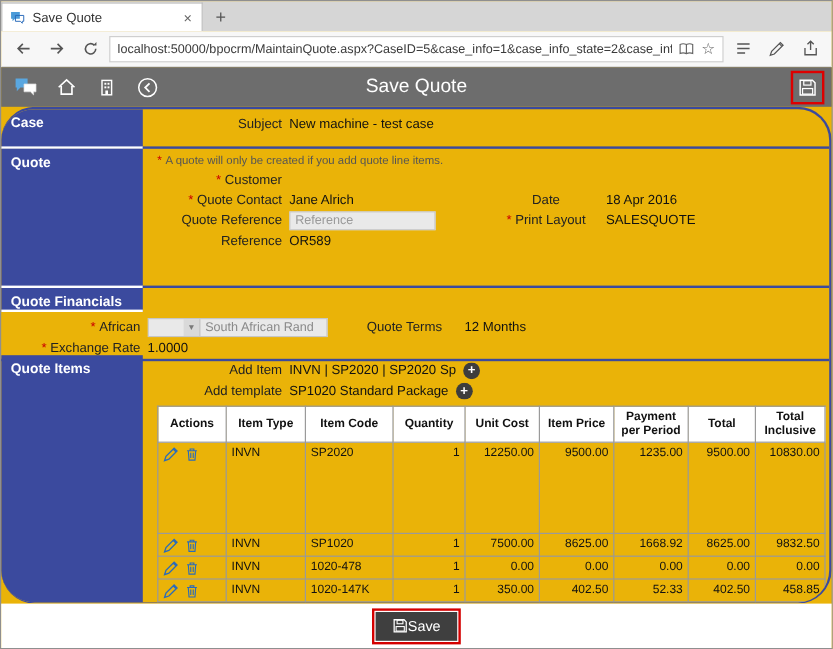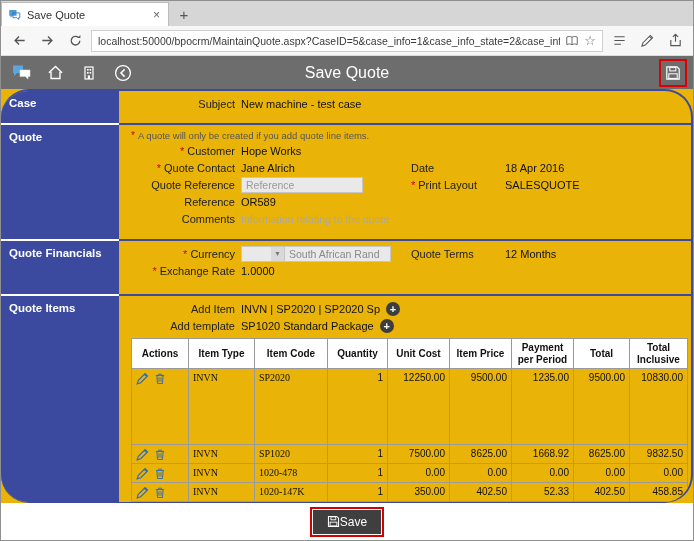--- a/index.html
+++ b/index.html
@@ -21,30 +21,30 @@
 
   
   .toolbar { height:33px; background:#6d6d6d; display:flex; align-items:center; padding:0 10px; gap:14px; position:relative; }
   .ttitle { position:absolute; left:50%; transform:translateX(-50%); color:#fff; font-size:16px; }
   .ticon { width:20px; height:20px; display:flex; align-items:center; justify-content:center; }
   .savehl { margin-left:auto; outline:2px solid #dd0000; outline-offset:2px; }
 
   
   .form { flex:1; display:flex; flex-direction:column; border-top:2px solid #3b4a9e; border-right:2px solid #3b4a9e; border-bottom:1px solid #3b4a9e; overflow:hidden;border-radius:28px; }
   .section { display:flex; }
-  .sec-case { height:34px; } .sec-quote { height:118px; } .sec-fin { height:56px; } .sec-items { flex:1; }
+  .sec-case { height:34px; } .sec-quote { height:118px; } .sec-fin { height:56px;flex-direction:column; } .sec-items { flex:1; }
   .side { width:118px; background:#3b4a9e; color:#fff; font-size:11.5px; font-weight:bold; padding:6px 0 0 8px; border-bottom:2px solid #fff; }
   .sec-items .side { border-bottom:none; }
   .sbody { flex:1; padding:5px 0 0 0; border-bottom:2px solid #3b4a9e; font-size:11px; color:#111; min-width:0; }
   .sec-items .sbody { border-bottom:none; }
 
   .row { display:flex; align-items:center; min-height:16px; margin-bottom:1px; }
   .lbl { flex:0 0 122px; text-align:right; padding-right:6px; color:#222; white-space:nowrap; }
   .val { flex:0 0 170px; white-space:nowrap; overflow:hidden; }
-  .rlbl { flex:0 0 94px; text-align:left; padding-right:6px; color:#222; white-space:nowrap; }
+  .rlbl { flex:0 0 94px; text-align:center; padding-right:6px; color:#222; white-space:nowrap; }
   .rval { flex:1; white-space:nowrap; }
   .ast { color:#cc0000; margin-right:3px; }
   .note { font-size:9.5px; color:#555; padding-left:12px; margin-bottom:2px; }
   .note .ast { font-size:10px; }
 
   .inp { font-family:"Liberation Sans",sans-serif; font-size:10.5px; height:16px; }
   .gray { width:122px; background:#e9e9e9; border:1px solid #c6c6c6; color:#444; padding:0 4px; }
   .gray::placeholder { color:#9a9a9a; }
   .ghost { width:220px; background:transparent; border:none; color:#333; outline:none; }
   .ghost::placeholder { color:#a8a8a8; }
@@ -54,21 +54,21 @@
   .addval { display:flex; align-items:center; gap:6px; }
   .plus { width:14px; height:14px; border-radius:50%; background:#3d3d3d; color:#fff; font-size:11px; font-weight:bold; display:flex; align-items:center; justify-content:center; line-height:1; }
 
   
   table.items { border-collapse:collapse; table-layout:fixed; margin:4px 0 0 12px; width:556px; font-size:10px; }
   table.items th, table.items td { border:1px solid #9a9a9a; padding:2px 4px; }
   table.items th { font-weight:bold; text-align:center; vertical-align:middle; font-size:10px; line-height:12px; height:30px; background:#fff; }
   table.items td { vertical-align:top; line-height:13px; }
   table.items tbody tr:first-child td { height:76px; }
   td.num { text-align:right; }
-  td.txt { text-align:left;font-family:Liberation Serif, serif; }
+  td.txt { text-align:left; }
   .acticons { display:flex; gap:5px; align-items:center; padding-top:1px; }
 
   
   .footer { height:37px; display:flex; align-items:center; justify-content:center; background:#fff; }
   .savebtn { display:inline-flex; align-items:center; gap:0; background:#3f3f3f; color:#fff; border:none; outline:2px solid #d40000; outline-offset:1px; padding:5px 14px; font-size:12px; font-family:"Liberation Sans",sans-serif; }
 
   svg { display:block; }
 </style>
 </head>
 <body>
@@ -181,50 +181,45 @@
         </div>
       </div>
     </div>
 
     <div class="section sec-quote">
       <div class="side">Quote</div>
       <div class="sbody">
         <div class="note"><span class="ast">*</span><span>A quote will only be created if you add quote line items.</span></div>
         <div class="row">
           <span class="lbl"><span class="ast">*</span><span>Customer</span></span>
-          <span class="val">Hope Works</span>
         </div>
         <div class="row">
           <span class="lbl"><span class="ast">*</span><span>Quote Contact</span></span>
           <span class="val">Jane Alrich</span>
           <span class="rlbl">Date</span>
           <span class="rval">18 Apr 2016</span>
         </div>
         <div class="row">
           <span class="lbl">Quote Reference</span>
           <span class="val"><input class="inp gray" placeholder="Reference" style=""></span>
           <span class="rlbl"><span class="ast">*</span><span>Print Layout</span></span>
           <span class="rval">SALESQUOTE</span>
         </div>
         <div class="row">
           <span class="lbl">Reference</span>
           <span class="val">OR589</span>
         </div>
-        <div class="row">
-          <span class="lbl">Comments</span>
-          <span class="val" style="flex:1"><input class="inp ghost" placeholder="Information relating to the quote" style=""></span>
-        </div>
       </div>
     </div>
 
     <div class="section sec-fin">
       <div class="side">Quote Financials</div>
       <div class="sbody">
         <div class="row">
-          <span class="lbl"><span class="ast">*</span><span>Currency</span></span>
+          <span class="lbl"><span class="ast">*</span><span>African</span></span>
           <span class="val">
             <span class="selbox">
               <span class="selarrow">▼</span>
               <span>South African Rand</span>
             </span>
           </span>
           <span class="rlbl">Quote Terms</span>
           <span class="rval">12 Months</span>
         </div>
         <div class="row">

